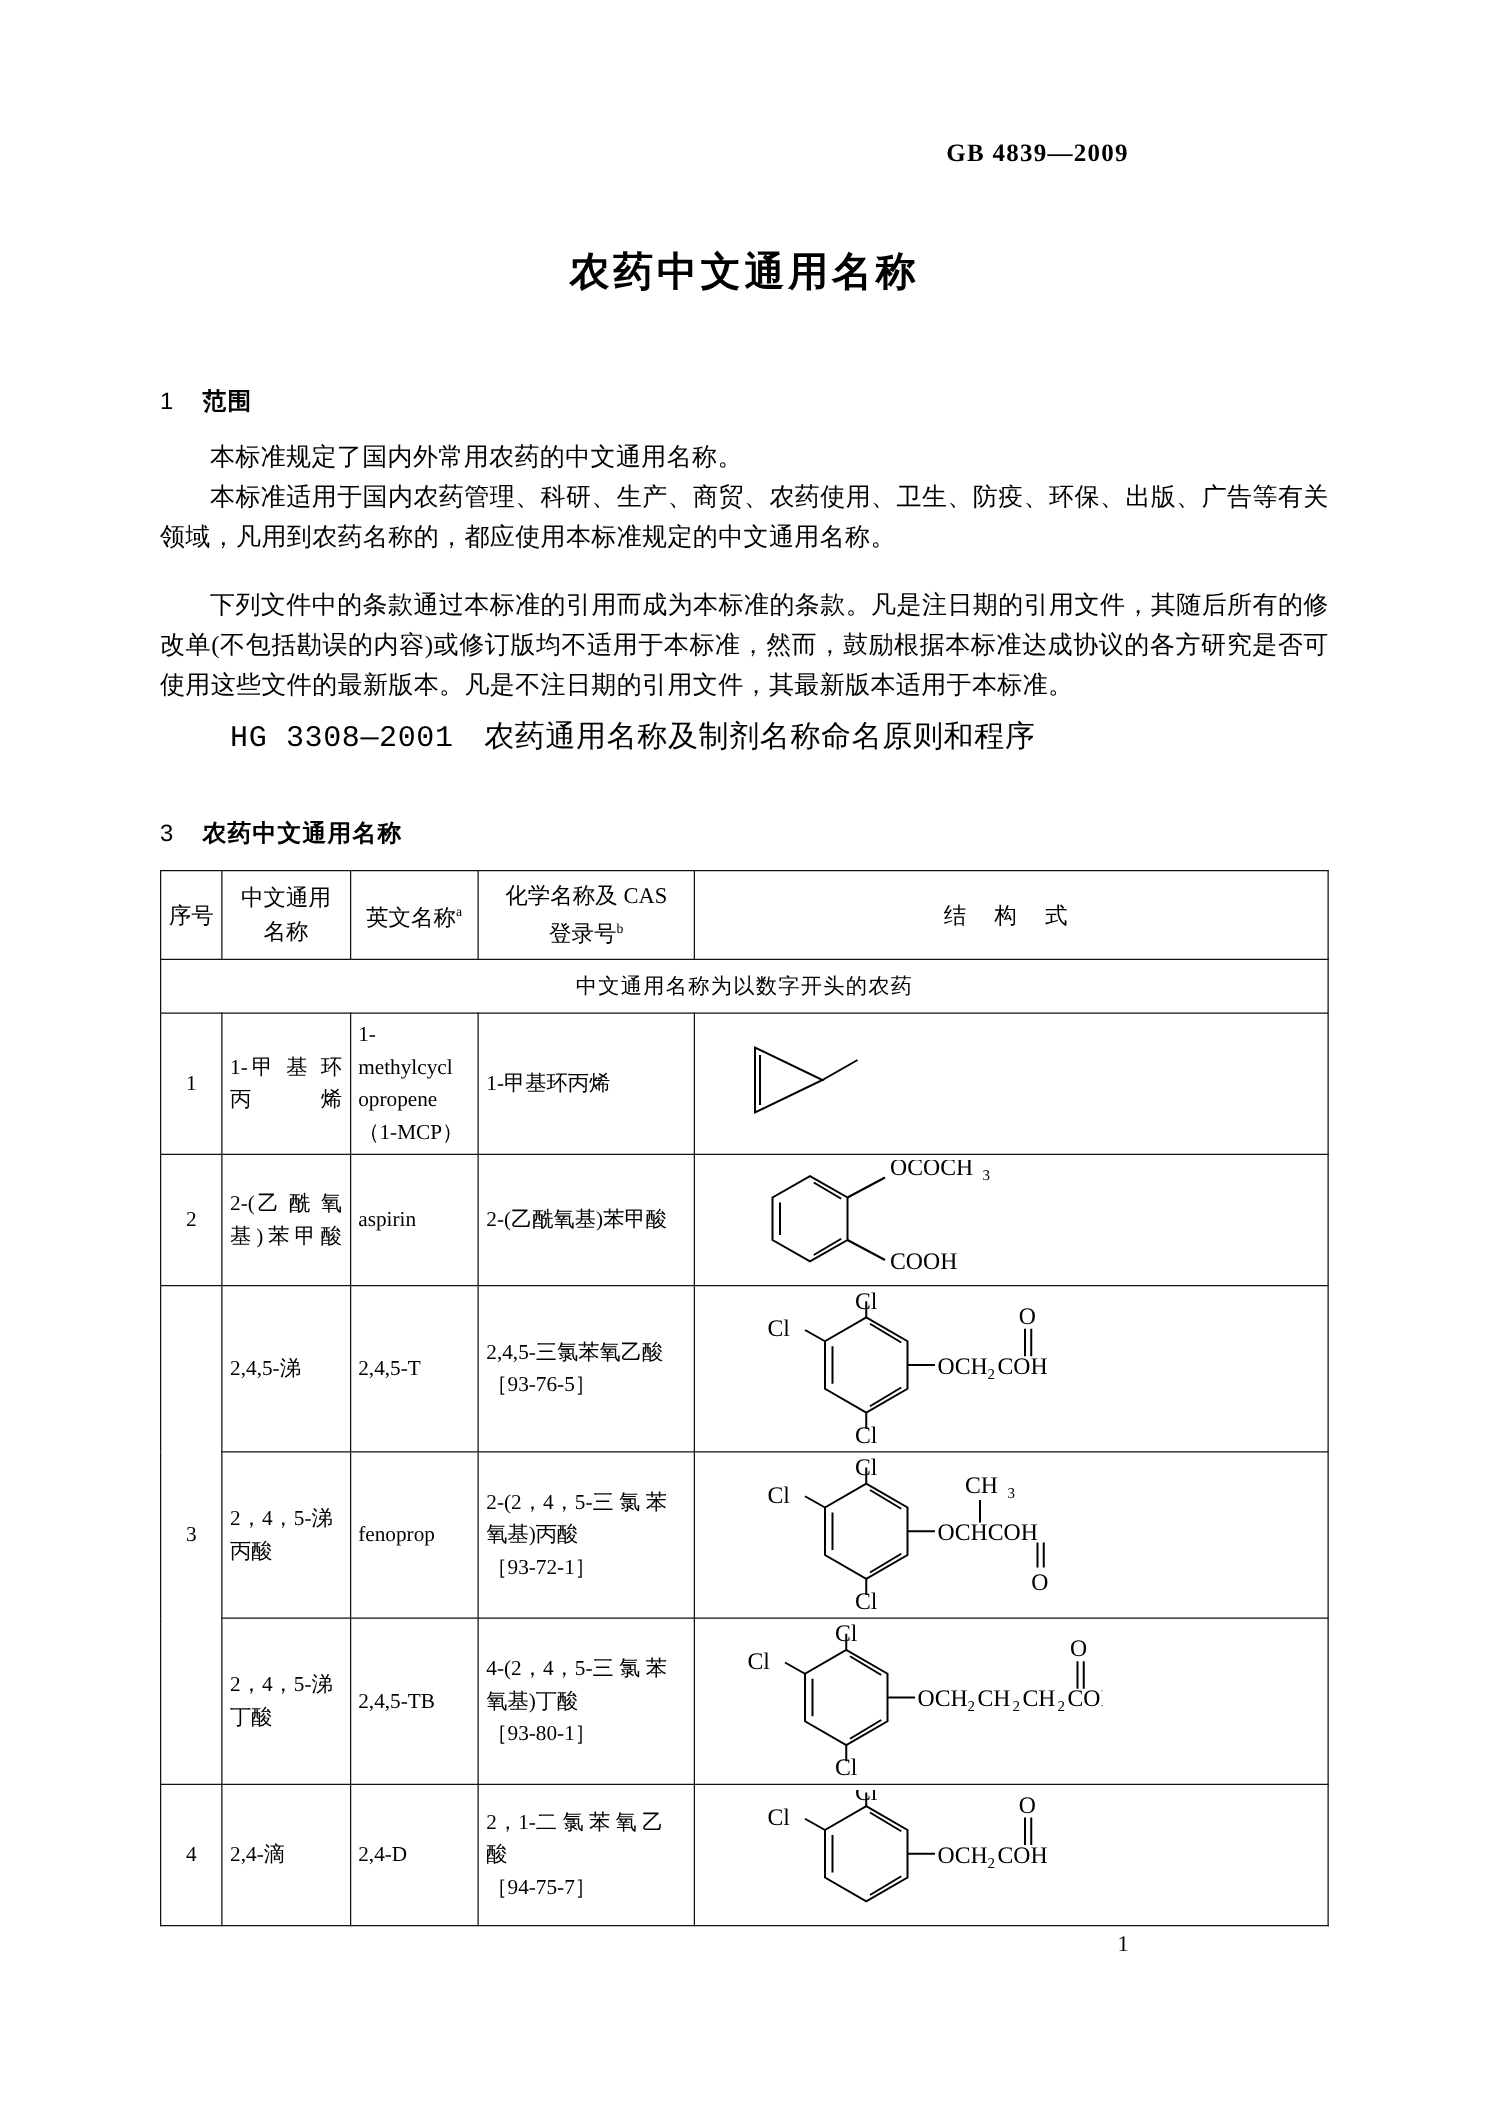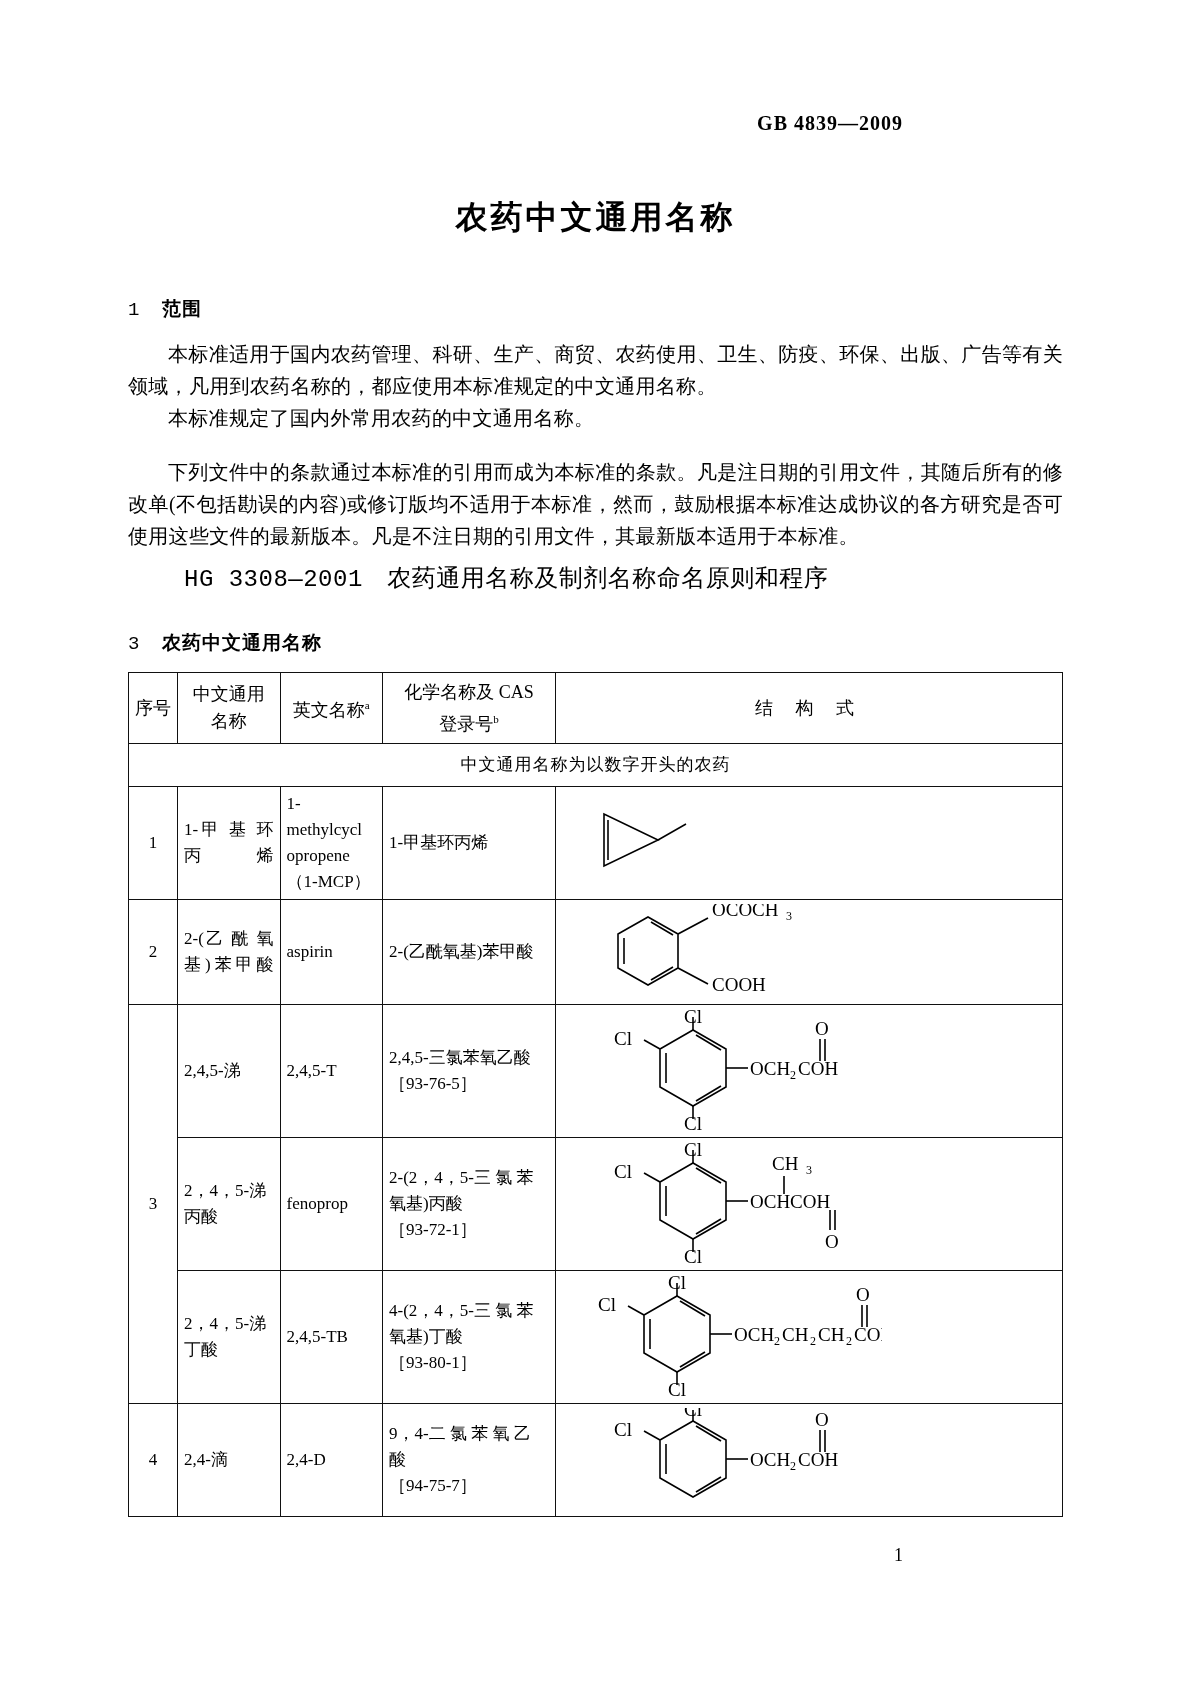--- a/index.html
+++ b/index.html
@@ -45,24 +45,24 @@
     letter-spacing: 3px;
   }
   
   .content {
     position: absolute;
     top: 296px;
     left: 128px;
     width: 935px;
   }
   h2.clause {
-    font-family: Liberation Mono, monospace;
+    font-family: Liberation Sans, sans-serif;
     font-size: 19px;
     font-weight: bold;
-    margin: 0 0 16px 0;
+    margin: 12px 0 16px 0;
     letter-spacing: 1px;
   }
   h2.clause .num {
     display: inline-block;
     width: 34px;
     font-weight: normal;
   }
   p.body {
     margin: 0;
     font-size: 20px;
@@ -147,22 +147,22 @@
 
   <div class="runhead">GB 4839—2009</div>
 
   <div class="doc-title">农药中文通用名称</div>
 
   <div class="content">
 
     <h2 class="clause">
       <span class="num">1</span><span>范围</span>
     </h2>
+    <p class="body">本标准规定了国内外常用农药的中文通用名称。</p>
     <p class="body">本标准适用于国内农药管理、科研、生产、商贸、农药使用、卫生、防疫、环保、出版、广告等有关领域，凡用到农药名称的，都应使用本标准规定的中文通用名称。</p>
-    <p class="body">本标准规定了国内外常用农药的中文通用名称。</p>
 
     <div class="sp-md"></div>
 
     <p class="body">下列文件中的条款通过本标准的引用而成为本标准的条款。凡是注日期的引用文件，其随后所有的修改单(不包括勘误的内容)或修订版均不适用于本标准，然而，鼓励根据本标准达成协议的各方研究是否可使用这些文件的最新版本。凡是不注日期的引用文件，其最新版本适用于本标准。</p>
     <p class="refline">HG 3308—2001　农药通用名称及制剂名称命名原则和程序</p>
 
     <div class="sp-md"></div>
 
     <h2 class="clause">
       <span class="num">3</span><span>农药中文通用名称</span>
@@ -338,21 +338,21 @@
               </svg>
             </div>
           </td>
         </tr>
 
         <tr style="height:96px">
           <td class="seqcell">4</td>
           <td>2,4-滴</td>
           <td>2,4-D</td>
           <td>
-            <div>9，4-二 氯 苯 氧 乙 酸</div>
+            <div>2，1-二 氯 苯 氧 乙 酸</div>
             <div>［94-75-7］</div>
           </td>
           <td>
             <div class="struct">
               <svg class="mol" width="300" height="104" viewBox="0 0 300 104">
                 <polygon points="98,32 98,70 131,89 164,70 164,32 131,13"></polygon>
                 <line x1="104" y1="36" x2="104" y2="66"></line>
                 <line x1="134" y1="18" x2="159" y2="33"></line>
                 <line x1="159" y1="69" x2="134" y2="84"></line>
                 <line x1="131" y1="13" x2="131" y2="2"></line>

